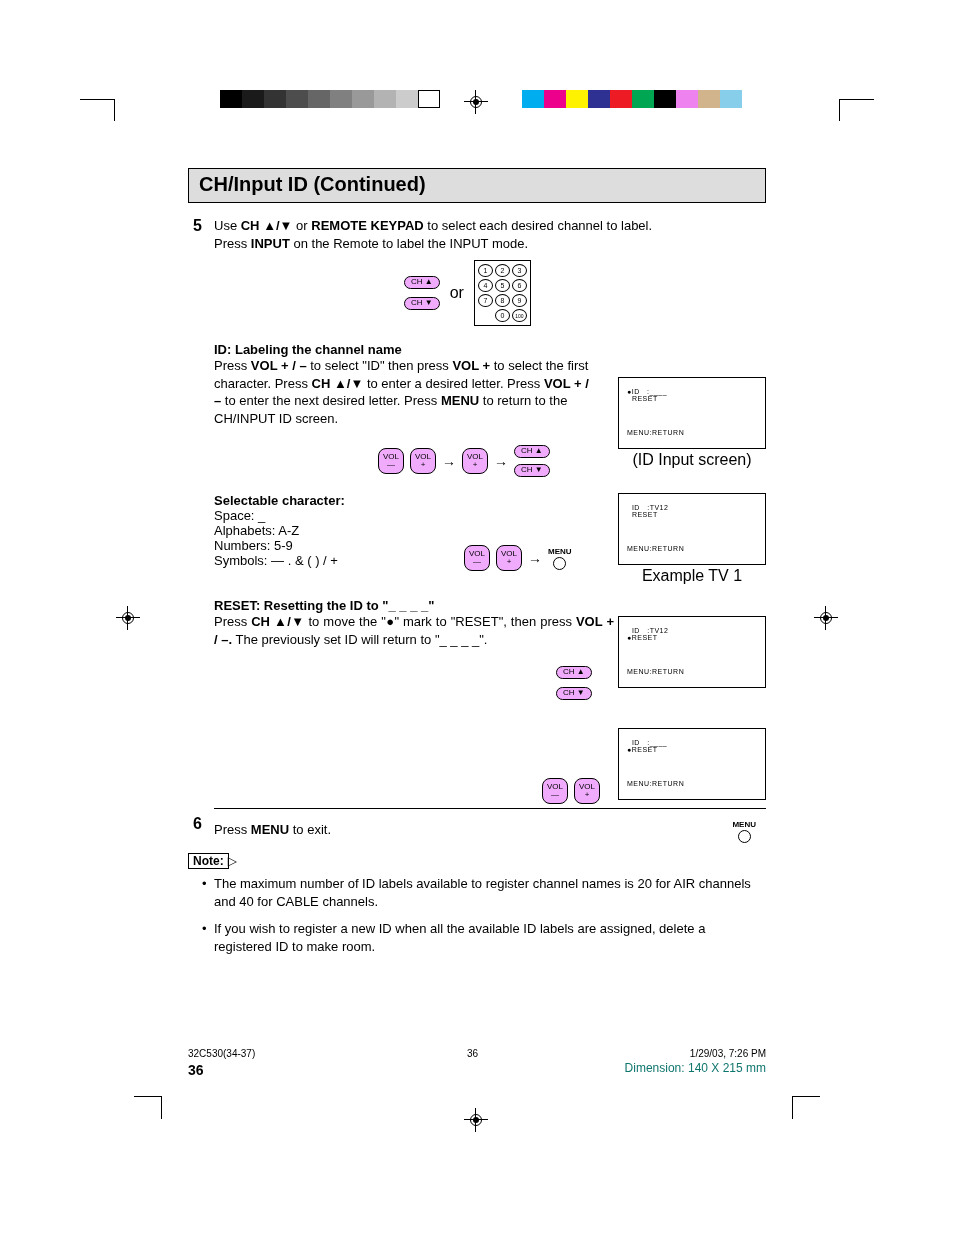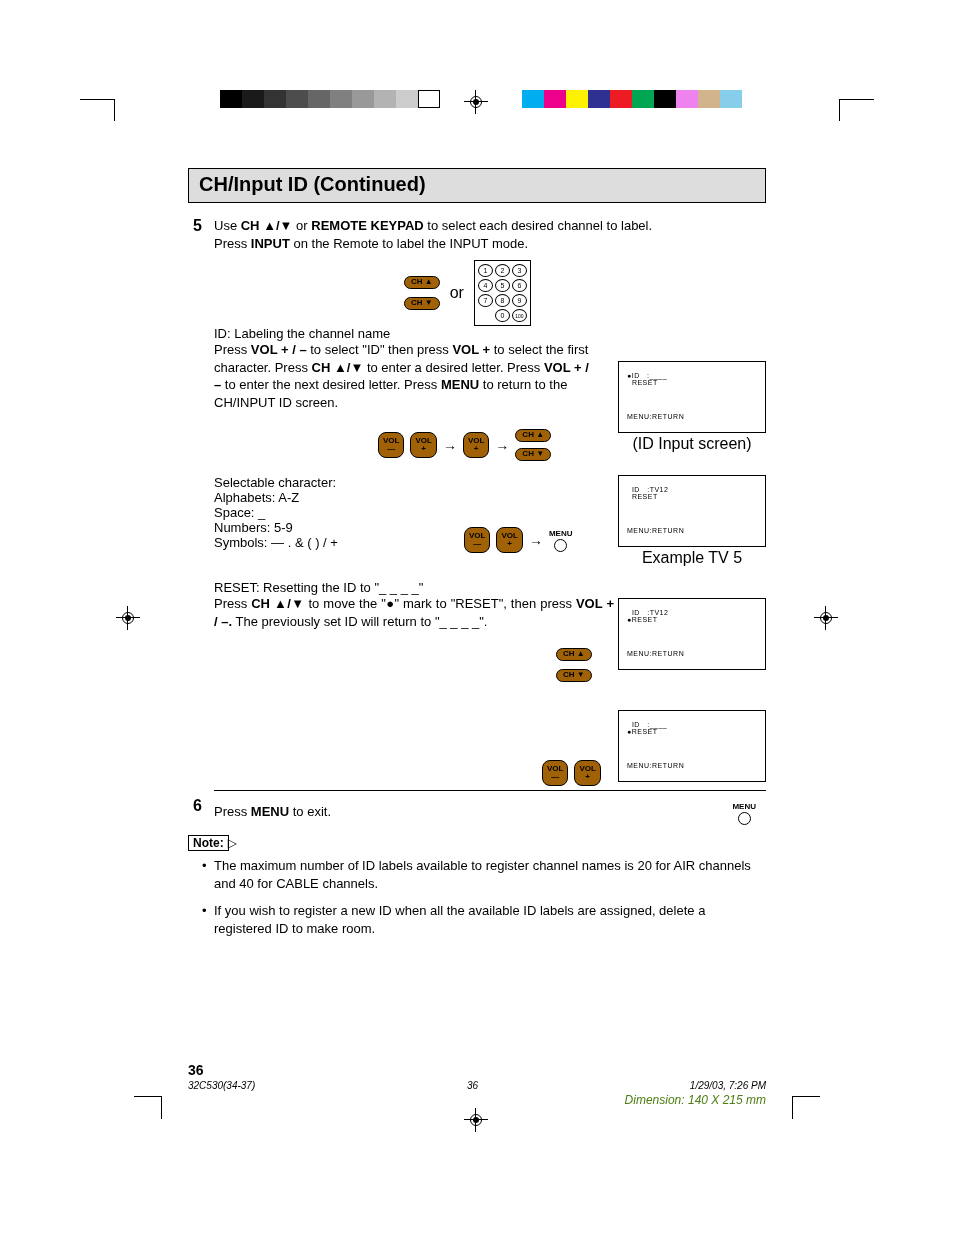--- a/index.html
+++ b/index.html
@@ -76,34 +76,34 @@
   }
   .stepnum {
     position: absolute;
     left: -2px;
     font-size: 16px;
     font-weight: bold;
     width: 16px;
     text-align: right;
   }
   .stepblock { position: relative; padding-left: 26px; margin-top: 14px; }
-  .subhead { font-weight: normal; margin-top: 0; }
+  .subhead { font-weight: bold; margin-top: 16px; }
   .para { line-height: 1.35; }
   b { font-weight: bold; }
 
   .btn-row { display:flex; align-items:center; gap:6px; }
   .btn {
     border: 1px solid #000;
     border-radius: 8px;
     padding: 1px 6px 2px;
     font-size: 8px;
-    font-weight: bold;
+    font-weight: normal;
     text-align:center;
     line-height:1;
-    background:#a16207;
+    background:#f0abfc;
     min-width:22px;
   }
   .btn.tall { padding:4px 4px; }
   .or-text { margin: 0 10px; font-size:16px; }
   .keypad {
     border:1px solid #000;
     padding:3px;
     display:grid;
     grid-template-columns: repeat(3, 15px);
     gap:2px;
@@ -133,23 +133,23 @@
 
   .note-box { display:inline-block; border:1px solid #000; padding:0 4px; font-weight:bold; font-size:12px; }
   .note-chev { display:inline-block; margin-left:-1px; font-size:12px; }
   ul.notes { margin:6px 0 0 14px; padding:0; }
   ul.notes li { margin-bottom:8px; line-height:1.4; list-style: none; position:relative; padding-left:12px;}
   ul.notes li::before{content:'•';position:absolute;left:0;}
 
   .hr { border:0; border-top:1px solid #000; margin:10px 0 6px; }
   .pagenum { position:absolute; left:188px; top:1062px; font-weight:bold; font-size:14px; }
 
-  .footer { position:absolute; top:1080px; left:188px; width:578px; font-size:10px; color:#000;font-style:italic; }
+  .footer { position:absolute; top:1048px; left:188px; width:578px; font-size:10px; color:#000; }
   .footer .row { display:flex; justify-content:space-between; }
-  .footer .dim { text-align:right; font-size:12px; color:#4d7c0f; margin-top:2px;}
+  .footer .dim { text-align:right; font-size:12px; color:#0f766e; margin-top:2px;}
 
   .crop-l { position:absolute; left:134px; top:1096px; width:28px; border-top:1px solid #000; }
   .crop-l::after{content:'';position:absolute;right:0;top:0;width:1px;height:22px;background:#000;}
   .crop-r { position:absolute; right:134px; top:1096px; width:28px; border-top:1px solid #000; }
   .crop-r::after{content:'';position:absolute;left:0;top:0;width:1px;height:22px;background:#000;}
 
   .side-reg-l { position:absolute; left:120px; top:610px; }
   .side-reg-r { position:absolute; right:120px; top:610px; }
   .center-reg-top { left:468px; }
   .center-reg-bot { position:absolute; left:468px; top:1112px; }
@@ -264,22 +264,22 @@
           <div class="line">  RESET</div>
           <div class="line menu-line">MENU:RETURN</div>
         </div>
         <div class="caption">(ID Input screen)</div>
       </div>
     </div>
 
     <div style="position:relative; margin-top:14px;">
       <div class="subhead">Selectable character:</div>
       <div>
+        <div>Space: _</div>
         <div>Alphabets: A-Z</div>
-        <div>Space: _</div>
         <div>Numbers: 5-9</div>
         <div>Symbols: —  .  &amp;  (  )  /  +</div>
       </div>
 
       <div class="btn-row" style="position:absolute; left:250px; top:52px;">
         <span class="btn tall" style="white-space:pre-line">VOL
 —</span>
         <span class="btn tall" style="white-space:pre-line">VOL
 +</span>
         <span class="arrow">→</span>
@@ -287,21 +287,21 @@
           <span>MENU</span><span class="circ"></span>
         </span>
       </div>
 
       <div class="right-col" style="top:0;">
         <div class="screen">
           <div class="line">  ID   :TV12</div>
           <div class="line">  RESET</div>
           <div class="line menu-line">MENU:RETURN</div>
         </div>
-        <div class="caption">Example TV 5</div>
+        <div class="caption">Example TV 1</div>
       </div>
     </div>
 
     <div style="position:relative; margin-top:30px; min-height:200px;">
       <div class="subhead">RESET: Resetting the ID to "_ _ _ _"</div>
       <div class="para" style="width:400px; text-align:justify;">
         <span>Press </span><b>CH </b><b>▲/▼</b><span> to move the "●" mark to "RESET", then press </span><b>VOL </b><b>+ / –</b><b>.</b> <span> The previously set ID will return to "_ _ _ _".</span>
       </div>
 
       <div style="position:absolute; left:342px; top:68px; display:flex;flex-direction:column;gap:8px;">

